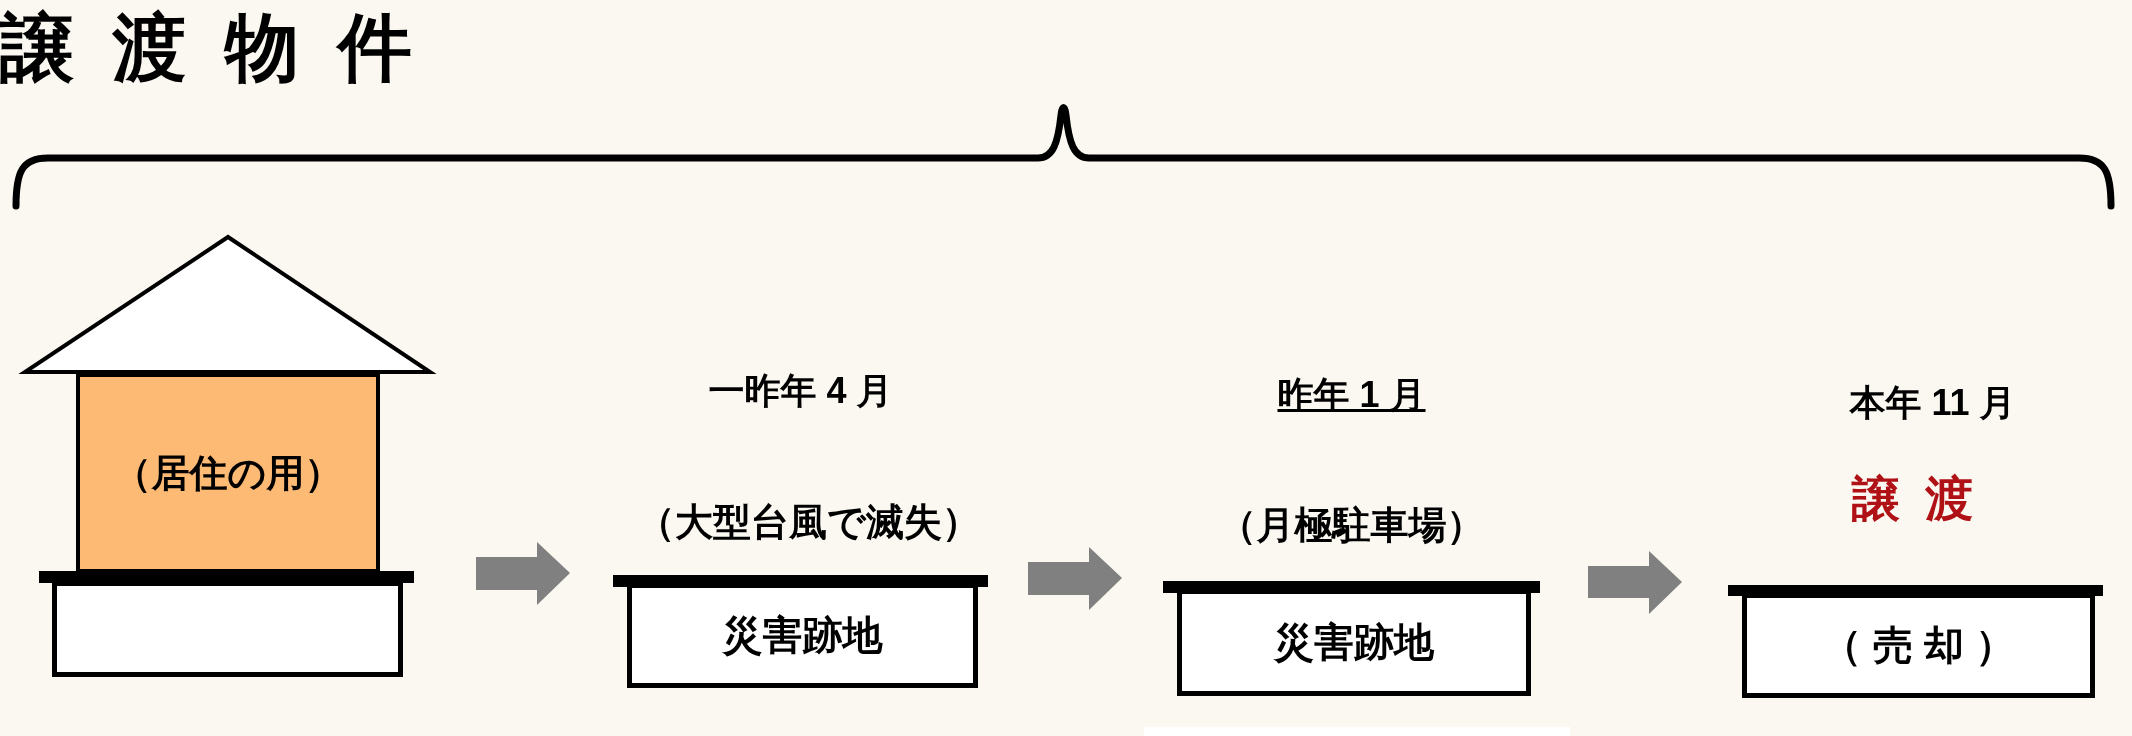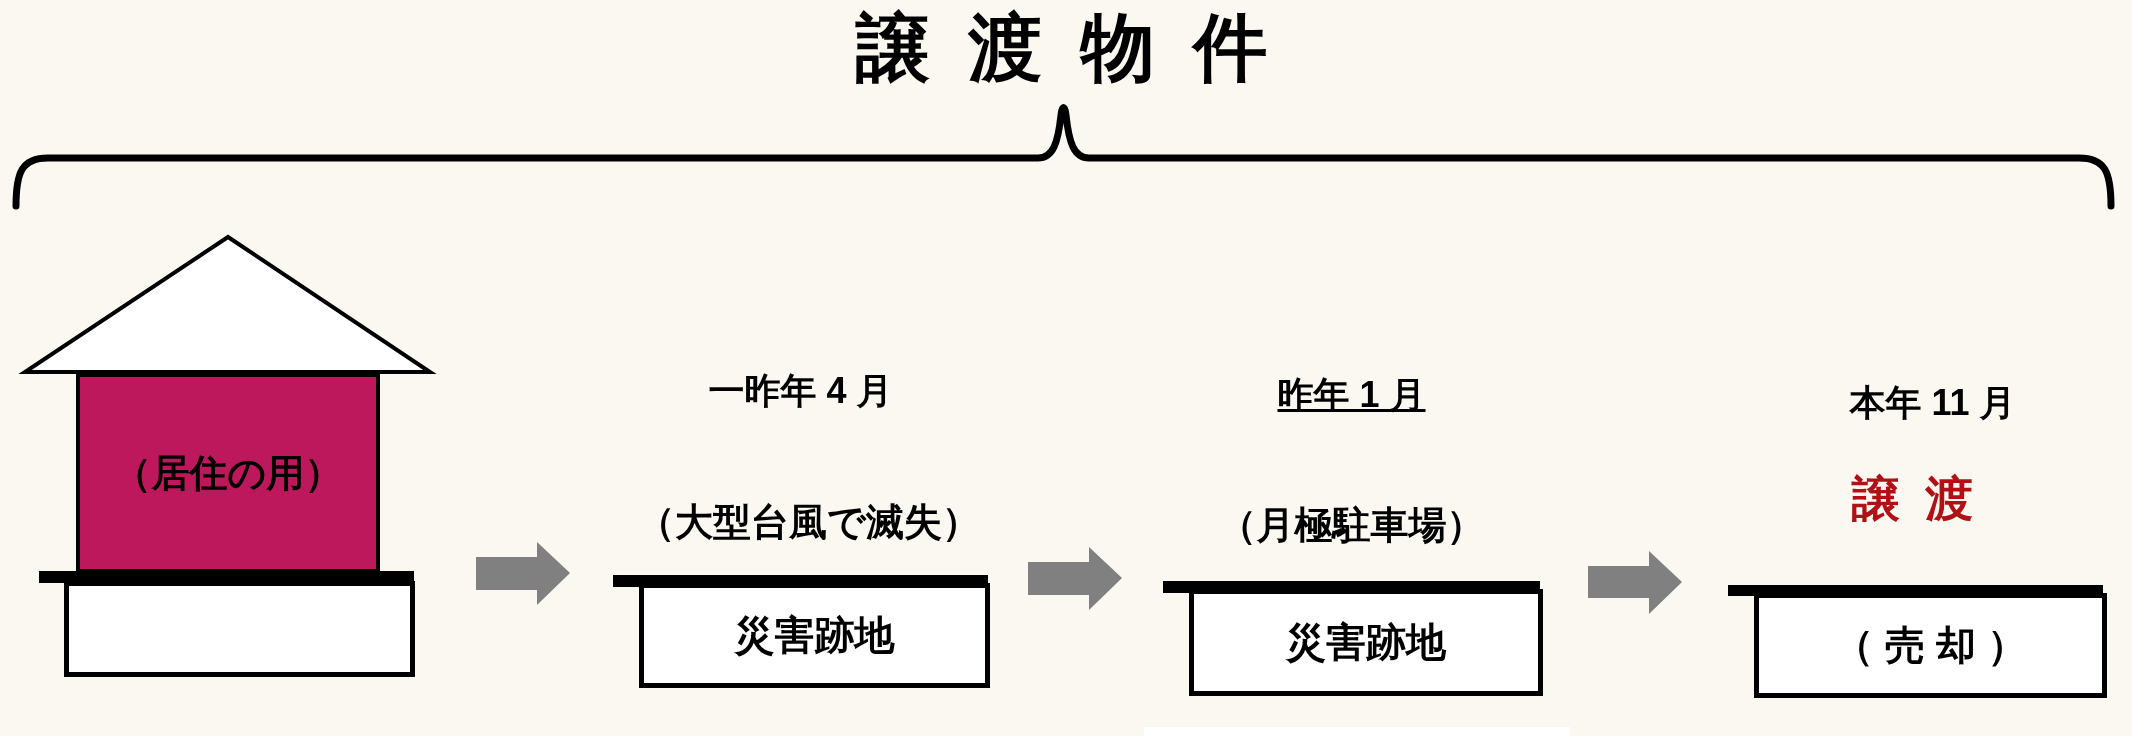--- a/index.html
+++ b/index.html
@@ -14,38 +14,37 @@
     overflow:hidden;
     color:#000;
   }
   .abs{position:absolute;}
   #diagram-lines{
     position:absolute;left:0;top:0;width:2132px;height:736px;
     pointer-events:none;
   }
   .page-title{
     left:0;top:2px;width:2132px;
-    text-align:center;
     font-size:74px;font-weight:700;
     letter-spacing:9px;
     line-height:92px;
     white-space:pre;
   }
   .house-body{
     left:76px;top:373px;width:296px;height:192px;
-    background:#be185d;border:4px solid #000;
+    background:#fdba74;border:4px solid #000;
     display:flex;align-items:center;justify-content:center;
   }
   .house-label{
     font-size:38px;font-weight:600;white-space:pre;
   }
   .land-bar{background:#000;}
   .land-plot{
     background:#fff;border:5px solid #000;
-    display:flex;align-items:center;justify-content:center;margin-left:12px;
+    display:flex;align-items:center;justify-content:center;
   }
   .plot-label{
     font-size:40px;font-weight:600;white-space:pre;
   }
   .stage-col{text-align:center;}
   .stage-date{
     font-size:36px;font-weight:600;line-height:42px;white-space:pre;
     width:100%;text-align:center;
   }
   .stage-note{

